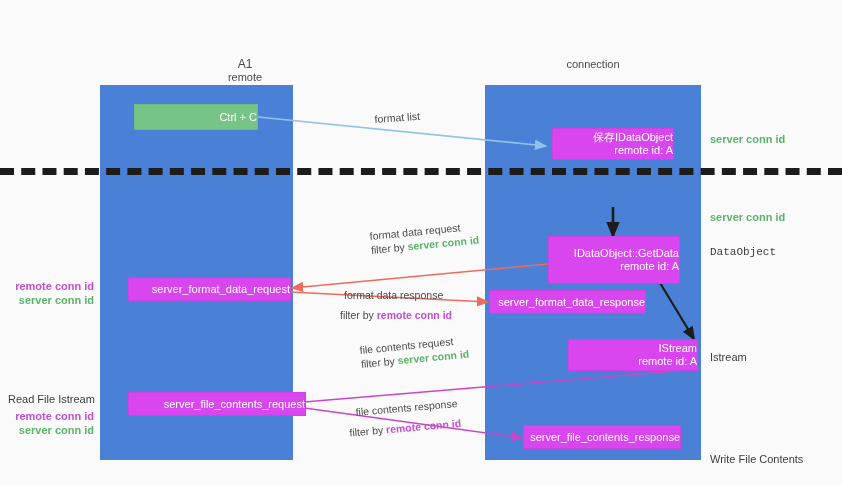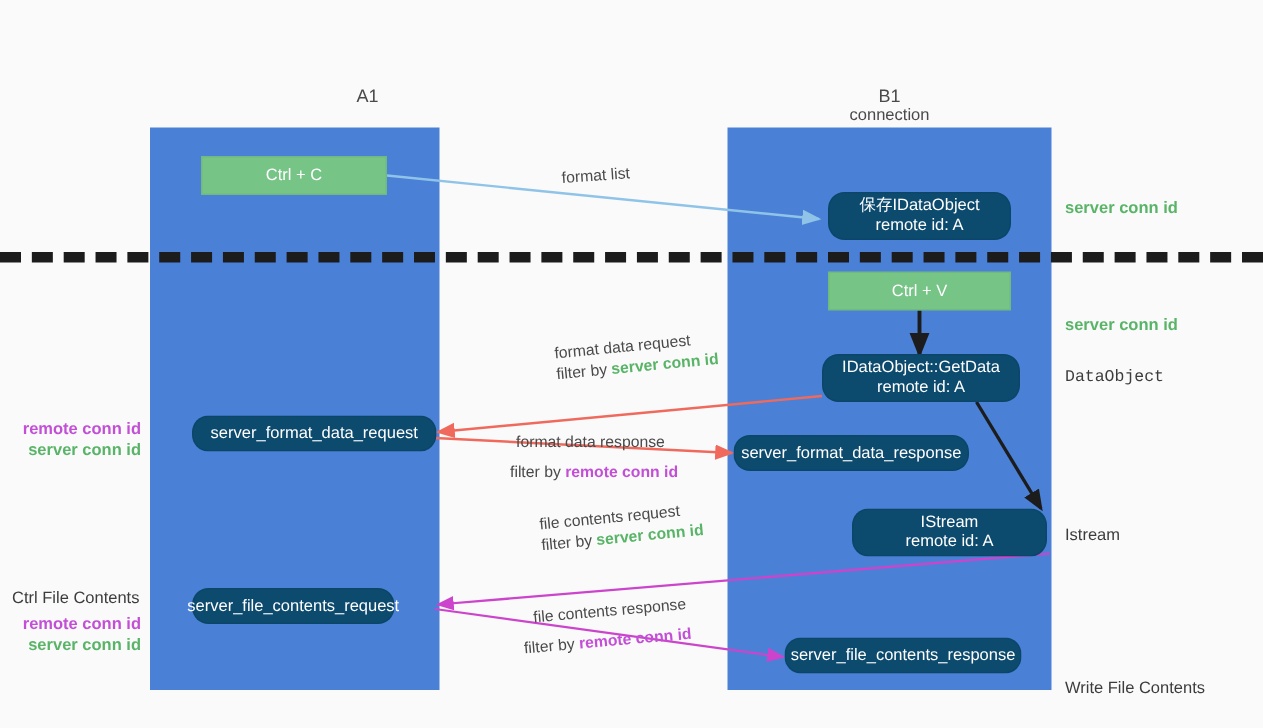--- a/index.html
+++ b/index.html
@@ -19,25 +19,25 @@
   .col-head{
     position:absolute;text-align:center;color:#4a4a4a;
     font-size:11px;line-height:13px;
   }
   .col-head .big{font-size:12px;}
 
   .lane{position:absolute;background:#4a80d6;}
 
   .box{
     position:absolute;box-sizing:border-box;
-    display:flex;flex-direction:column;align-items:center;justify-content:center;
+    display:flex;flex-direction:column;align-items:flex-end;justify-content:center;
     color:#ffffff;font-size:11px;line-height:13px;text-align:center;
     border:1px solid rgba(0,0,0,0.05);
   }
-  .box.orange{background:#0c4a6e;border-radius:11px;}
+  .box.orange{background:#d946ef;}
   .box.green{background:#76c486;}
 
   .side-label{position:absolute;font-size:11px;line-height:14px;}
   .c-green{color:#59b468;font-weight:bold;}
   .c-purple{color:#c24fd6;font-weight:bold;}
   .c-dark{color:#3c3c3c;}
 
   .edge-label{
     position:absolute;font-size:10.5px;line-height:14px;color:#4a4a4a;
     white-space:nowrap;
@@ -51,24 +51,24 @@
     pointer-events:none;}
 </style>
 </head>
 <body>
 
 <div id="stage">
 
 
   <div class="col-head" style="left:100px;top:58px;width:290px;text-align:center;">
     <div class="big">A1</div>
+    <div>remote</div>
   </div>
 
   <div class="col-head" style="left:485px;top:58px;width:216px;">
-    <div class="big">B1</div>
     <div>connection</div>
   </div>
 
   <div class="lane" style="left:100px;top:85px;width:193px;height:375px;"></div>
   <div class="lane" style="left:485px;top:85px;width:216px;height:375px;"></div>
 
   <svg class="wires" viewBox="0 0 842 485">
     <defs>
       <marker id="ah-blue" markerWidth="9" markerHeight="9" refX="7" refY="3.2" orient="auto" markerUnits="strokeWidth">
         <path d="M0,0 L8,3.2 L0,6.4 z" fill="#8fc4e8"></path>
@@ -103,43 +103,40 @@
 
   <div class="box green" style="left:134px;top:104px;width:124px;height:26px;">
     <span>Ctrl + C</span>
   </div>
 
   <div class="box orange" style="left:552px;top:128px;width:122px;height:32px;">
     <span>保存IDataObject</span>
     <span>remote id: A</span>
   </div>
 
-  <div class="box green" style="left:552px;top:181px;width:122px;height:26px;">
-    <span>Ctrl + V</span>
-  </div>
 
-  <div class="box orange" style="left:548px;top:236px;width:132px;height:32px;">
+  <div class="box orange" style="left:548px;top:236px;width:132px;height:48px;">
     <span>IDataObject::GetData</span>
     <span>remote id: A</span>
   </div>
 
   <div class="box orange" style="left:568px;top:339px;width:130px;height:32px;">
     <span>IStream</span>
     <span>remote id: A</span>
   </div>
 
   <div class="box orange" style="left:489px;top:290px;width:157px;height:24px;">
     <span>server_format_data_response</span>
   </div>
 
   <div class="box orange" style="left:128px;top:277px;width:163px;height:24px;">
     <span>server_format_data_request</span>
   </div>
 
-  <div class="box orange" style="left:128px;top:392px;width:135px;height:24px;">
+  <div class="box orange" style="left:128px;top:392px;width:178px;height:24px;">
     <span>server_file_contents_request</span>
   </div>
 
   <div class="box orange" style="left:523px;top:425px;width:158px;height:24px;">
     <span>server_file_contents_response</span>
   </div>
 
   <div class="edge-label rot" style="left:374px;top:112px;transform:rotate(-4deg);">
     <span>format list</span>
   </div>
@@ -180,20 +177,20 @@
 
   <div class="side-label c-dark" style="left:710px;top:350px;">Istream</div>
 
   <div class="side-label c-dark" style="left:710px;top:431px;margin-top:21px;">Write File Contents</div>
 
   <div class="side-label" style="left:8px;top:279px;text-align:right;width:86px;">
     <div class="c-purple">remote conn id</div>
     <div class="c-green">server conn id</div>
   </div>
 
-  <div class="side-label c-dark" style="left:8px;top:392px;width:110px;">Ctrl File Contents</div>
+  <div class="side-label c-dark" style="left:8px;top:392px;width:110px;">Read File Istream</div>
 
   <div class="side-label" style="left:8px;top:409px;text-align:right;width:86px;">
     <div class="c-purple">remote conn id</div>
     <div class="c-green">server conn id</div>
   </div>
 
 </div>
 
 </body></html>

